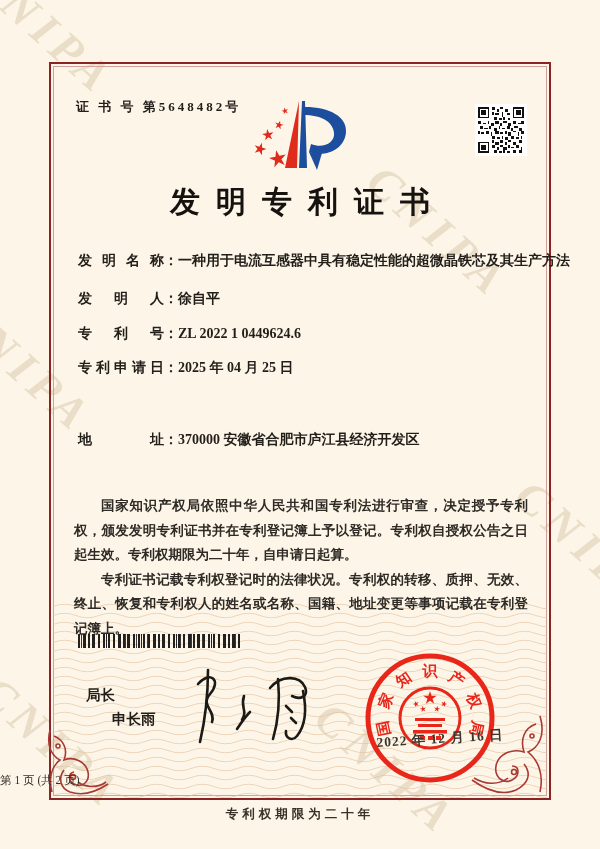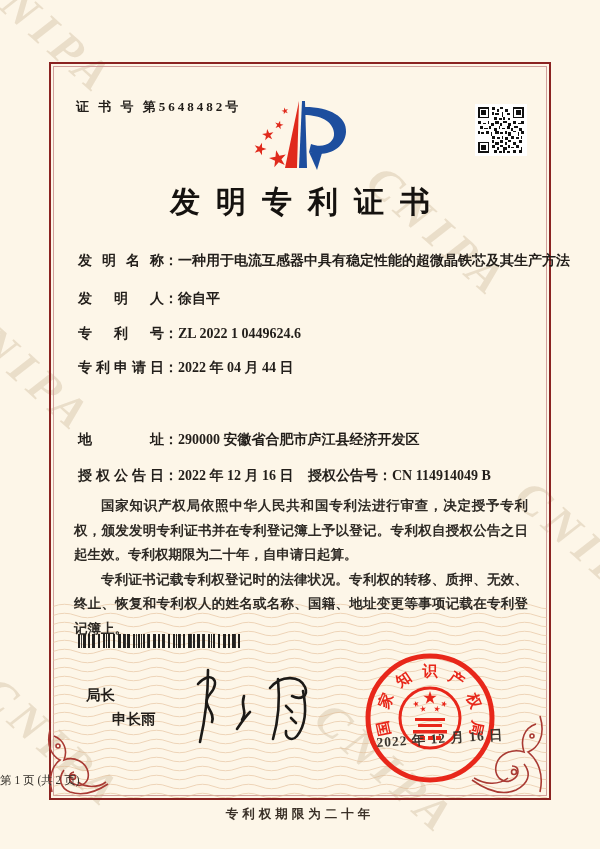--- a/index.html
+++ b/index.html
@@ -129,30 +129,24 @@
   <div class="row" style="top:252px">
     <span class="lbl">发明名称</span>：<span class="val">一种用于电流互感器中具有稳定性能的超微晶铁芯及其生产方法</span>
   </div>
   <div class="row" style="top:290px">
     <span class="lbl">发明人</span>：<span class="val">徐自平</span>
   </div>
   <div class="row" style="top:325px">
     <span class="lbl">专利号</span>：<span class="val">ZL 2022 1 0449624.6</span>
   </div>
   <div class="row" style="top:359px">
-    <span class="lbl">专利申请日</span>：<span class="val">2022 年 04 月 44 日</span>
+    <span class="lbl">专利申请日</span>：<span class="val">2025 年 04 月 25 日</span>
   </div>
   <div class="row" style="top:431px">
-    <span class="lbl">地址</span>：<span class="val">290000 安徽省合肥市庐江县经济开发区</span>
-  </div>
-  <div class="row" style="top:467px">
-    <span class="lbl">授权公告日</span>：<span class="val">2022 年 12 月 16 日</span>
-    <span class="pair2">
-      <span>授权公告号</span>：<span class="val">CN 114914049 B</span>
-    </span>
+    <span class="lbl">地址</span>：<span class="val">370000 安徽省合肥市庐江县经济开发区</span>
   </div>
 
   <div class="paras">
     <p>国家知识产权局依照中华人民共和国专利法进行审查，决定授予专利权，颁发发明专利证书并在专利登记簿上予以登记。专利权自授权公告之日起生效。专利权期限为二十年，自申请日起算。</p>
     <p>专利证书记载专利权登记时的法律状况。专利权的转移、质押、无效、终止、恢复和专利权人的姓名或名称、国籍、地址变更等事项记载在专利登记簿上。</p>
   </div>
 
   <div class="barcode"></div>
 
   <div class="official-title">局长</div>

